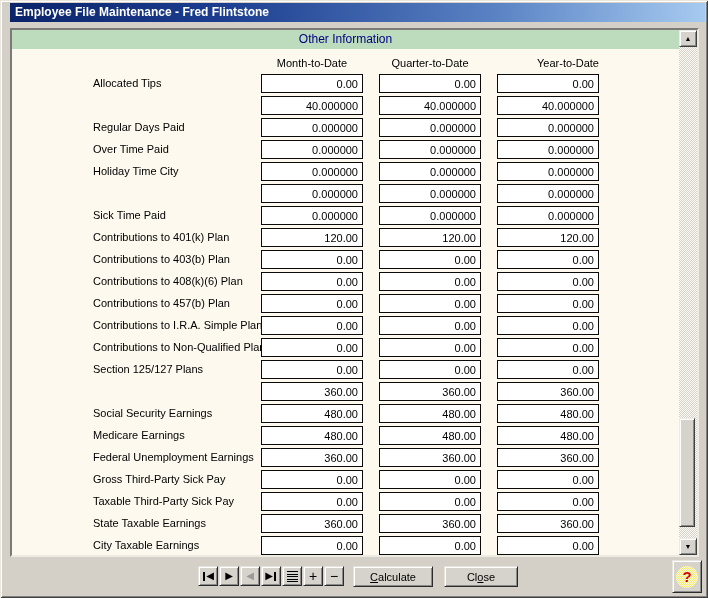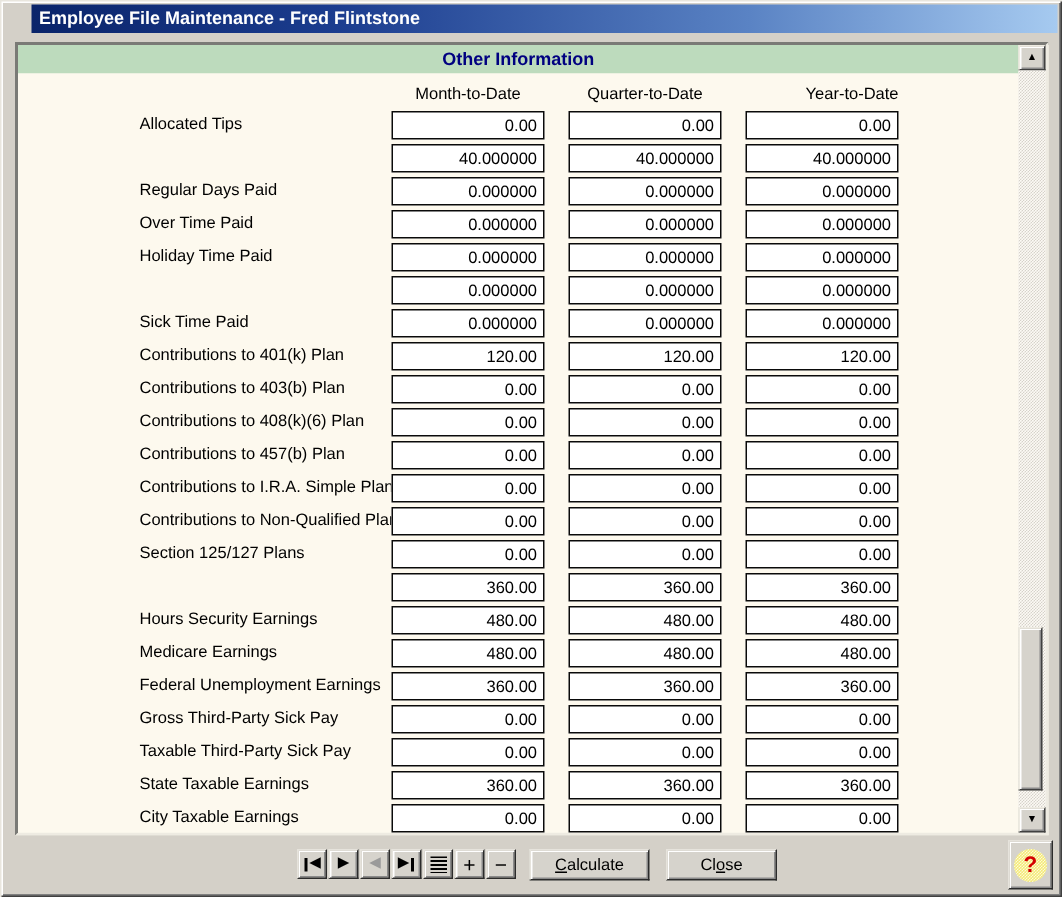--- a/index.html
+++ b/index.html
@@ -6,34 +6,34 @@
   html,body { width:708px; height:598px; }
   body { font-family:"Liberation Sans", sans-serif; font-size:11px; color:#000; background:#d4d0c8; }
 
   .window {
     position:relative; width:708px; height:598px; background:#d4d0c8;
     box-shadow: inset 1px 1px 0 #e9e6de, inset -1px -1px 0 #404040,
                 inset 2px 2px 0 #ffffff, inset -2px -2px 0 #808080;
   }
 
   .titlebar {
-    position:absolute; left:21px; top:3px; right:3px; height:19px;
+    position:absolute; left:10px; top:3px; right:3px; height:19px;
     background:linear-gradient(90deg,#0a246a 0%,#1c3d8f 30%,#5a83c4 70%,#a6caf0 100%);
     color:#fff; font-weight:bold; font-size:12px; line-height:19px; padding-left:5px;
     white-space:nowrap; overflow:hidden;
   }
 
   .panel {
     position:absolute; left:10px; top:28px; width:689px; height:529px;
     background:#fdf9ee;
     border:2px solid; border-color:#7a7a76 #eeebe2 #eeebe2 #7a7a76;
   }
   .panel-header {
     position:absolute; left:0; top:0; right:18px; height:19px;
-    background:#bddbbd; color:#000080; font-weight:bold; font-size:12px;
+    background:#bddbbd; color:#000080; font-weight:normal; font-size:12px;
     text-align:center; line-height:18px;
   }
   .content { position:absolute; left:0; top:19px; right:18px; bottom:0; background:#fdf9ee; }
 
   .col-headers { position:absolute; left:0; top:8px; width:100%; height:14px; }
   .col-header { position:absolute; width:102px; text-align:center; font-size:11px; }
   .c0 { left:249px; } .c1 { left:367px; } .c2 { left:485px;text-align:right; }
 
   .rows { position:absolute; left:0; top:25px; width:100%; }
   .field-row { position:relative; height:22px; }
@@ -140,21 +140,21 @@
             <input type="text" class="field c1" value="0.000000" style="">
             <input type="text" class="field c2" value="0.000000" style="">
           </div>
           <div class="field-row">
             <div class="row-label">Over Time Paid</div>
             <input type="text" class="field c0" value="0.000000" style="">
             <input type="text" class="field c1" value="0.000000" style="">
             <input type="text" class="field c2" value="0.000000" style="">
           </div>
           <div class="field-row">
-            <div class="row-label">Holiday Time Paid</div>
+            <div class="row-label">Holiday Time City</div>
             <input type="text" class="field c0" value="0.000000" style="">
             <input type="text" class="field c1" value="0.000000" style="">
             <input type="text" class="field c2" value="0.000000" style="">
           </div>
           <div class="field-row">
             <input type="text" class="field c0" value="0.000000" style="">
             <input type="text" class="field c1" value="0.000000" style="">
             <input type="text" class="field c2" value="0.000000" style="">
           </div>
           <div class="field-row">
@@ -204,21 +204,21 @@
             <input type="text" class="field c0" value="0.00" style="">
             <input type="text" class="field c1" value="0.00" style="">
             <input type="text" class="field c2" value="0.00" style="">
           </div>
           <div class="field-row">
             <input type="text" class="field c0" value="360.00" style="">
             <input type="text" class="field c1" value="360.00" style="">
             <input type="text" class="field c2" value="360.00" style="">
           </div>
           <div class="field-row">
-            <div class="row-label">Hours Security Earnings</div>
+            <div class="row-label">Social Security Earnings</div>
             <input type="text" class="field c0" value="480.00" style="">
             <input type="text" class="field c1" value="480.00" style="">
             <input type="text" class="field c2" value="480.00" style="">
           </div>
           <div class="field-row">
             <div class="row-label">Medicare Earnings</div>
             <input type="text" class="field c0" value="480.00" style="">
             <input type="text" class="field c1" value="480.00" style="">
             <input type="text" class="field c2" value="480.00" style="">
           </div>

